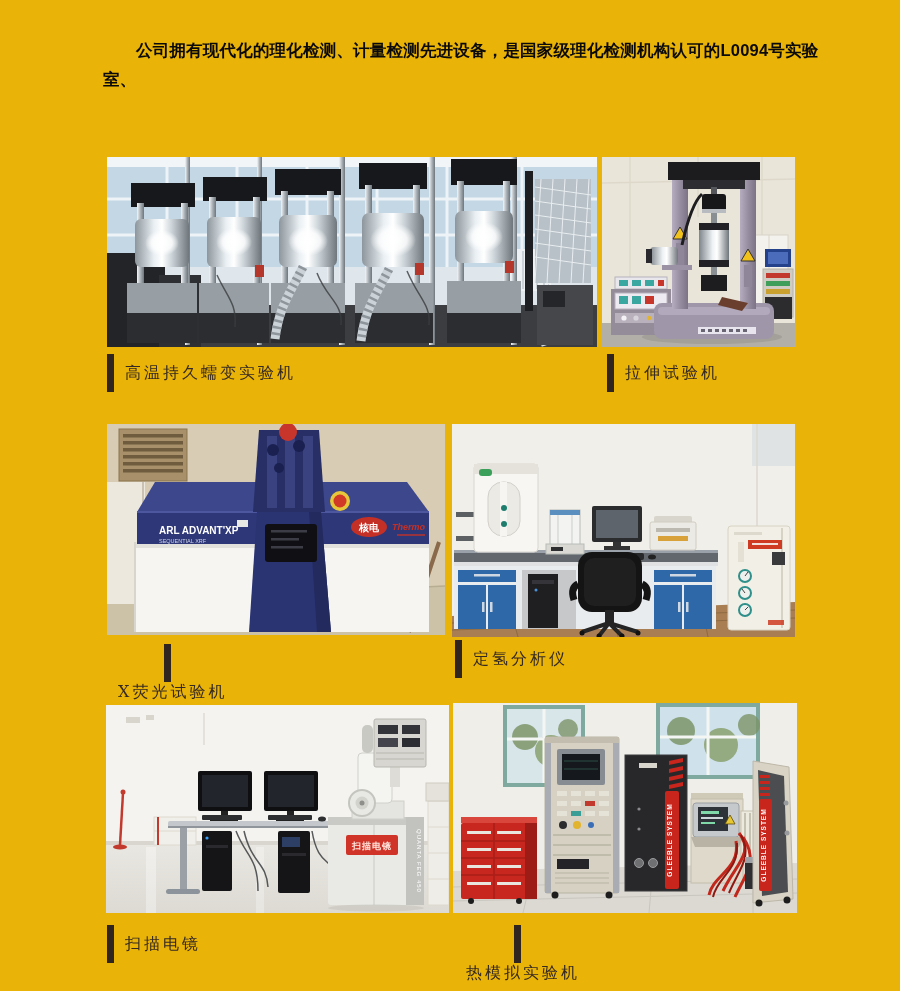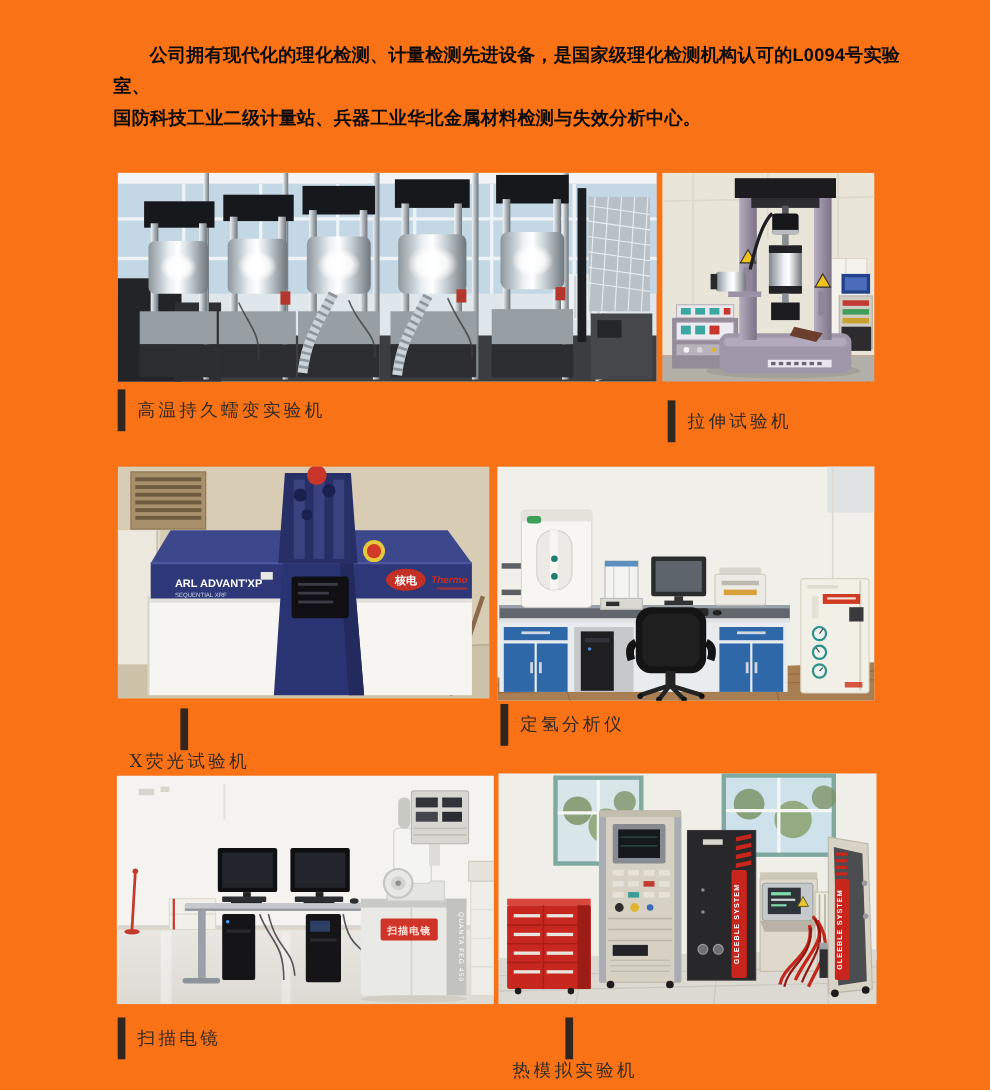--- a/index.html
+++ b/index.html
@@ -1,36 +1,35 @@
 <!DOCTYPE html>
 <html><head>
 <meta charset="utf-8">
 <style>
   html,body{margin:0;padding:0;background:#ffffff;}
-  .page{position:relative;width:900px;height:991px;background:#f97316;overflow:hidden;
+  .page{position:relative;width:900px;height:991px;background:#eab308;overflow:hidden;
         font-family:"Liberation Sans",sans-serif;}
   .intro{position:absolute;left:103px;top:36px;width:718px;font-size:16.5px;line-height:29px;
          font-weight:700;color:#0a0a0a;letter-spacing:0.2px;}
   .intro .line1{text-indent:2em;}
   .photo{position:absolute;display:block;}
   .photo svg{display:block;}
   .caption{position:absolute;display:flex;align-items:center;height:38px;}
   .caption-bar{width:7px;height:38px;background:#30251f;flex:0 0 auto;}
   .caption-text{margin-left:11px;font-family:"DejaVu Serif","Liberation Serif",serif;
                 font-size:16px;letter-spacing:3px;color:#352a23;white-space:nowrap;}
   svg text{font-family:"Liberation Sans",sans-serif;}
 </style>
 </head>
 <body>
 
 <div class="page">
 
   <div class="intro">
     <div class="line1">公司拥有现代化的理化检测、计量检测先进设备，是国家级理化检测机构认可的L0094号实验室、</div>
-    <div class="line2">国防科技工业二级计量站、兵器工业华北金属材料检测与失效分析中心。</div>
   </div>
 
   <figure class="photo" style="left:107px;top:157px;width:490px;height:190px;margin:0;">
     <svg width="490" height="190" viewBox="0 0 490 190">
       <defs>
         <linearGradient id="p1-post" x1="0" y1="0" x2="1" y2="0">
           <stop offset="0" stop-color="#f4f6f8"></stop>
             <stop offset="0.5" stop-color="#aab2b8"></stop>
             <stop offset="1" stop-color="#6e757b"></stop>
         </linearGradient>
@@ -257,21 +256,21 @@
         <rect x="60" y="108" width="30" height="5" fill="#9b93a5"></rect>
         <path d="M120,140 l26,6 l-6,8 l-24,-6 z" fill="#6b3f2e"></path>
       </g>
     </svg>
   </figure>
 
   <div class="caption" style="left:107px;top:354px;">
     <div class="caption-bar" style="background: rgb(48, 37, 31);"></div>
     <div class="caption-text">高温持久蠕变实验机</div>
   </div>
-  <div class="caption" style="left:607px;top:364px;">
+  <div class="caption" style="left:607px;top:354px;">
     <div class="caption-bar" style="background: rgb(48, 37, 31);"></div>
     <div class="caption-text">拉伸试验机</div>
   </div>
 
   <figure class="photo" style="left:107px;top:424px;width:338px;height:211px;margin:0;">
     <svg width="338" height="211" viewBox="0 0 338 211">
       <g>
         <rect x="0" y="0" width="338" height="211" fill="#d8cdb4"></rect>
         <polygon points="0,178 338,162 338,211 0,211" fill="#cbc2a8"></polygon>
         <line x1="0" y1="178" x2="338" y2="162" stroke="#b7ad92" stroke-width="1.5"></line>

